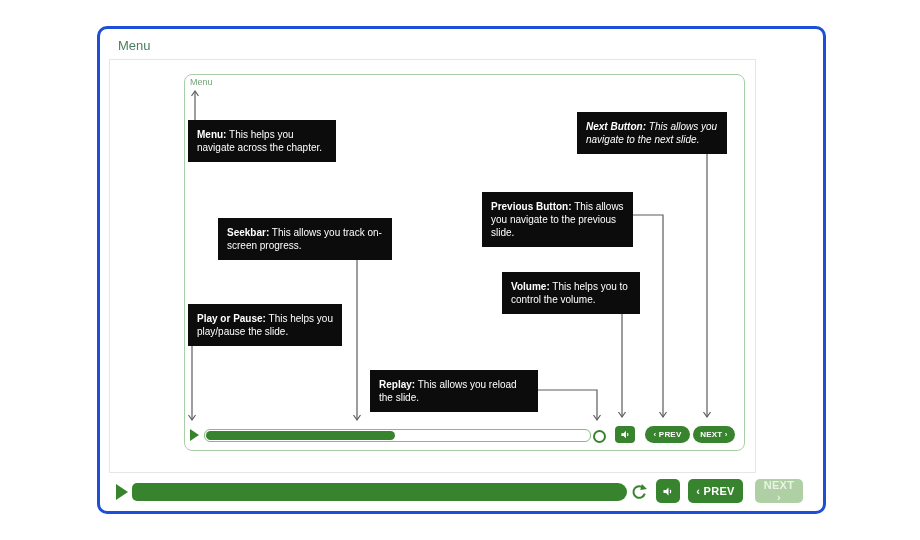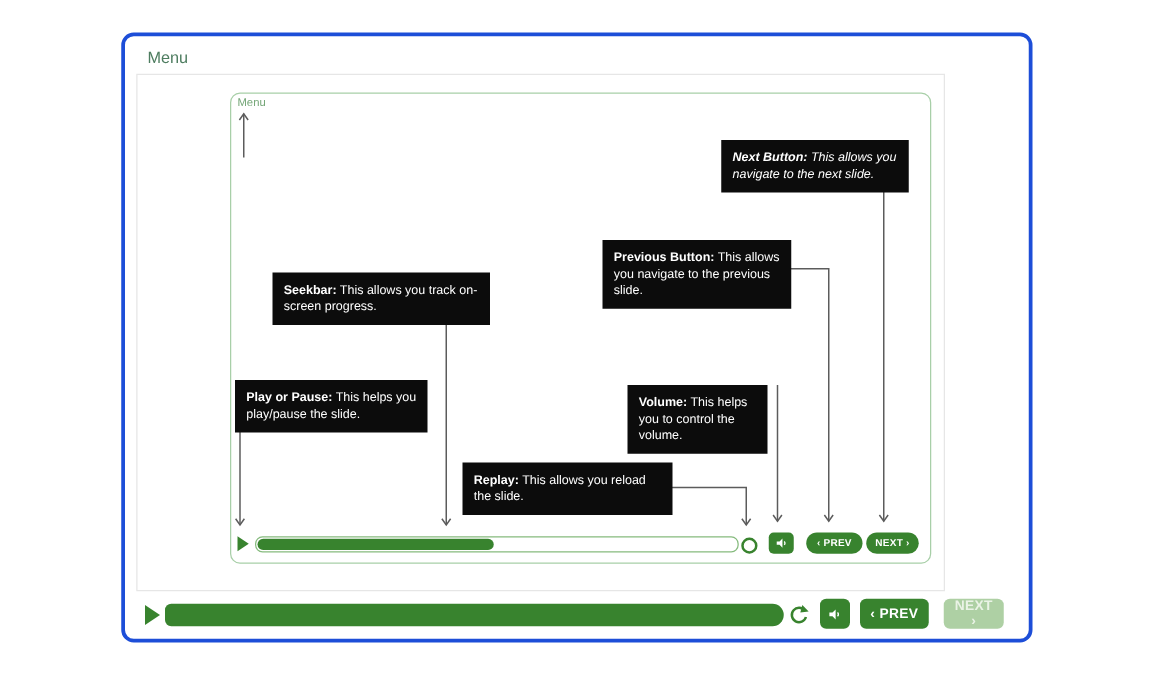--- a/index.html
+++ b/index.html
@@ -21,21 +21,21 @@
   .tut-menu-label{position:absolute;left:5px;top:2px;font-size:9px;color:#74a677;}
 
   
   .callout{position:absolute;background:#0c0c0c;color:#fff;font-size:10px;
     line-height:13px;padding:8px 9px;box-sizing:border-box;z-index:10;}
   .callout b{font-weight:bold;}
   .co-menu{left:3px;top:45px;width:148px;}
   .co-next{left:392px;top:37px;width:150px;font-style:italic;}
   .co-previous{left:297px;top:117px;width:151px;}
   .co-seekbar{left:33px;top:143px;width:174px;}
-  .co-volume{left:317px;top:197px;width:112px;margin-top:36px;}
+  .co-volume{left:317px;top:197px;width:138px;}
   .co-play{left:3px;top:229px;width:154px;}
   .co-replay{left:185px;top:295px;width:168px;}
 
   
   .mini-play{position:absolute;left:5px;top:354px;width:0;height:0;
     border-left:9px solid #38832e;border-top:6px solid transparent;border-bottom:6px solid transparent;}
   .mini-track{position:absolute;left:19px;top:354px;width:385px;height:11px;
     border:1px solid #86bb7e;border-radius:6px;background:#fff;}
   .mini-fill{position:absolute;left:1px;top:1px;bottom:1px;background:#38832e;border-radius:5px;}
   .mini-replay{position:absolute;left:408px;top:355px;width:9px;height:9px;
@@ -68,20 +68,23 @@
 <body>
 
 <div class="page">
   <div class="player-frame">
     <div class="frame-title">Menu</div>
 
     <div class="stage">
       <div class="tut">
         <div class="tut-menu-label">Menu</div>
 
+        <div class="callout co-menu">
+          <b>Menu:</b><span> This helps you navigate across the chapter.</span>
+        </div>
         <div class="callout co-next">
           <b>Next Button:</b><span> This allows you navigate to the next slide.</span>
         </div>
         <div class="callout co-previous">
           <b>Previous Button:</b><span> This allows you navigate to the previous slide.</span>
         </div>
         <div class="callout co-seekbar">
           <b>Seekbar:</b><span> This allows you track on-screen progress.</span>
         </div>
         <div class="callout co-volume">

